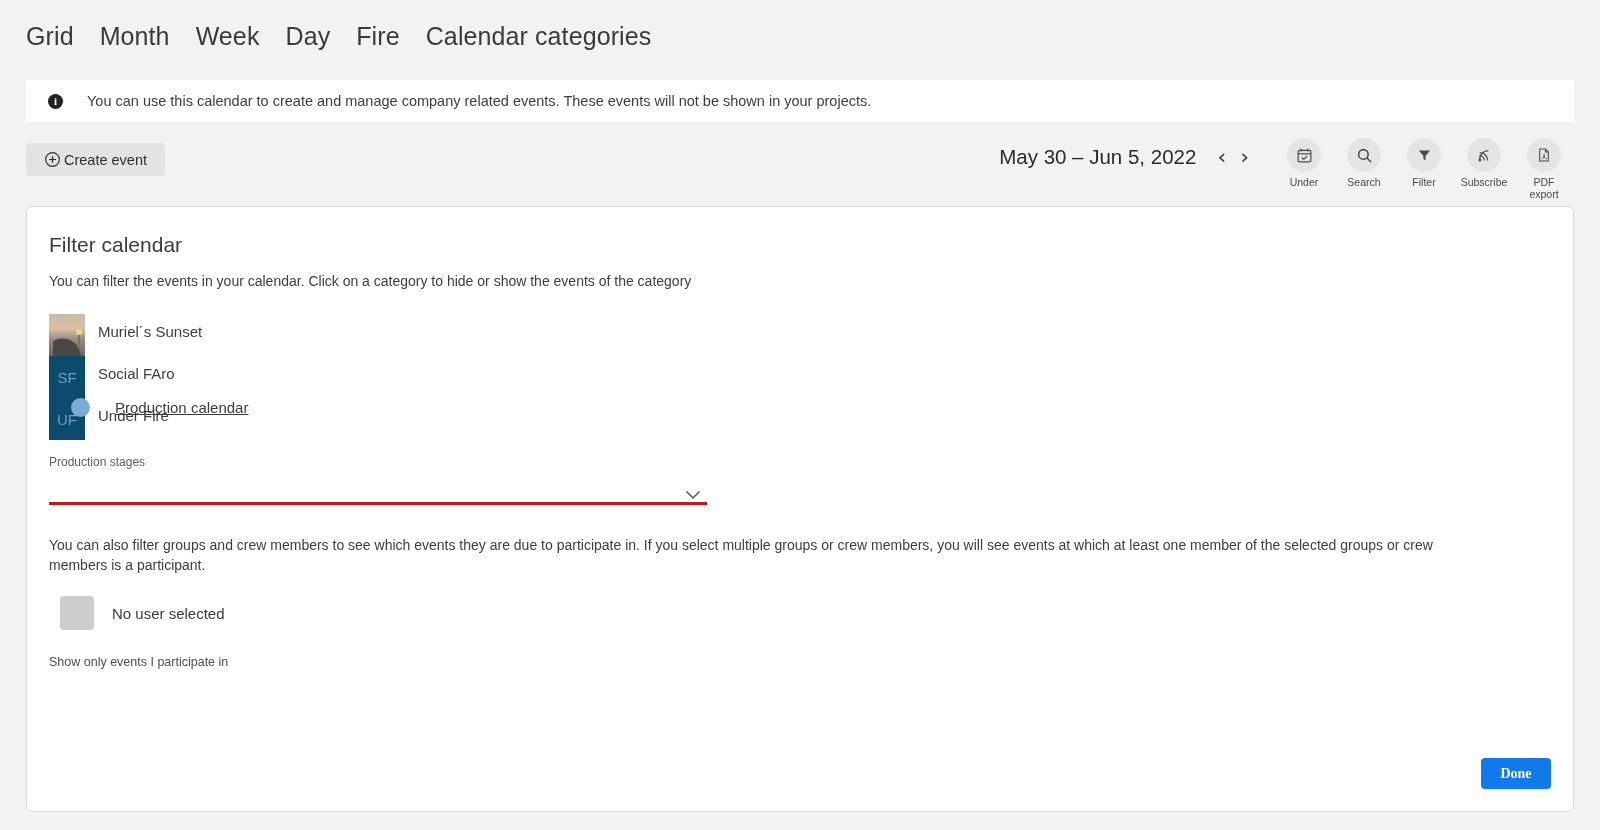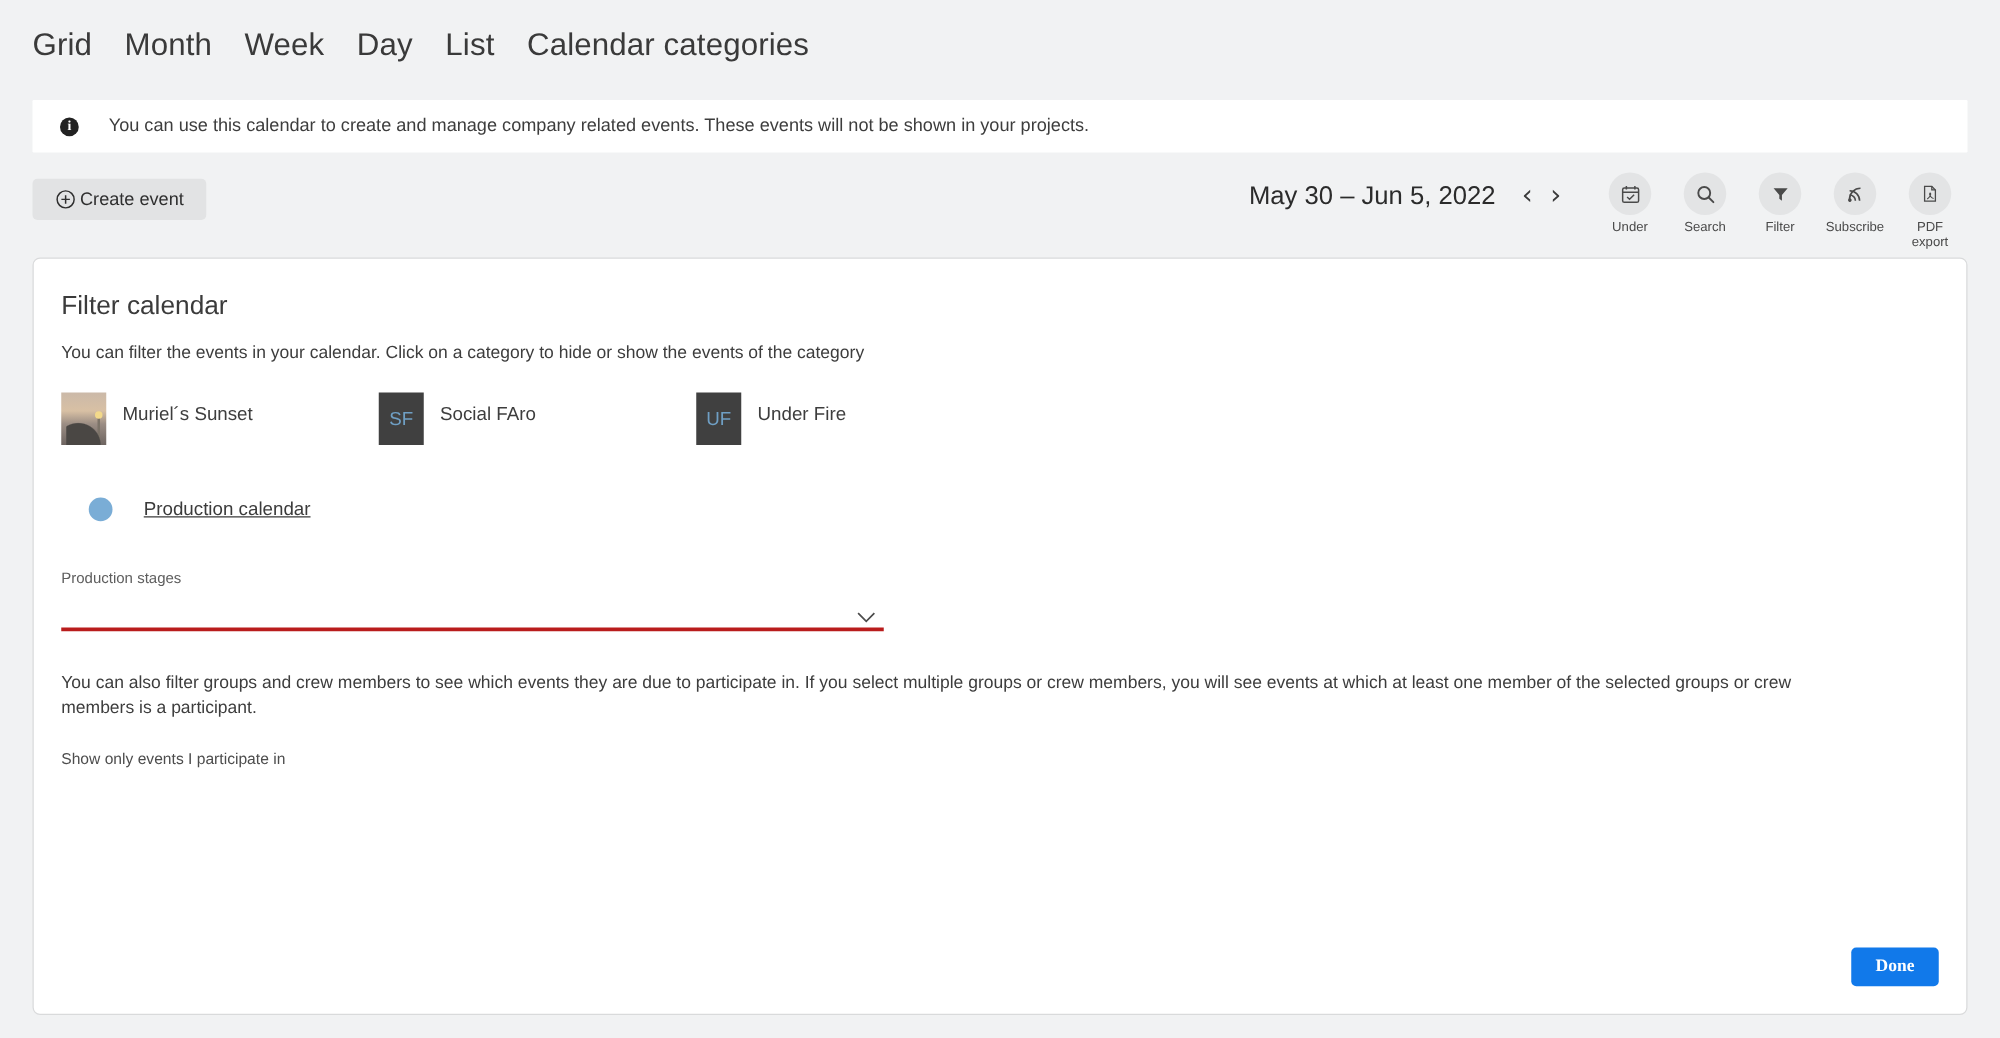--- a/index.html
+++ b/index.html
@@ -141,20 +141,21 @@
     font-size: 14px;
     color: #3d3d3d;
     margin-top: 16px;
   }
 
   
   .categories {
     display: flex;
     margin-top: 25px;
     height: 52px;
+    flex-direction: column;
   }
   .category { display: flex; align-items: flex-start; width: 254px; }
   .cat-thumb {
     width: 36px; height: 42px;
     flex: none;
     overflow: hidden;
     position: relative;
   }
   .cat-thumb.sunset {
     background: linear-gradient(#cbb9a8 0%, #d8c0a4 35%, #9b8d84 60%, #6d6460 100%);
@@ -183,21 +184,21 @@
     background: #9ba0a5; border-radius: 6px 6px 0 0;
   }
   .cat-thumb.car .wing-l, .cat-thumb.car .wing-r {
     position:absolute; top:8px; width:10px; height:11px; background:#c92a3a;
     border-radius: 2px;
   }
   .cat-thumb.car .wing-l { left:1px; transform: skewX(18deg); }
   .cat-thumb.car .wing-r { right:1px; transform: skewX(-18deg); }
   .cat-initials {
     width: 36px; height: 42px;
-    background: #404040;
+    background: #0c4a6e;
     color: #6f9fc4;
     display: flex; align-items: center; justify-content: center;
     font-size: 15px;
     flex: none;
   }
   .cat-label {
     font-size: 15px;
     color: #3d3d3d;
     margin-left: 13px;
     margin-top: 9px;
@@ -299,21 +300,21 @@
   }
 </style>
 </head>
 <body>
 
 <div class="view-tabs">
   <div class="view-tab">Grid</div>
   <div class="view-tab">Month</div>
   <div class="view-tab">Week</div>
   <div class="view-tab">Day</div>
-  <div class="view-tab">List</div>
+  <div class="view-tab">Fire</div>
   <div class="view-tab">Calendar categories</div>
 </div>
 
 <div class="info-banner">
   <div class="info-icon">i</div>
   <div class="info-text">You can use this calendar to create and manage company related events. These events will not be shown in your projects.</div>
 </div>
 
 <div class="toolbar">
 
@@ -438,17 +439,21 @@
     <span class="stages-label">Production stages</span>
     <span class="stages-chevron">
       <svg width="16" height="10" viewBox="0 0 16 10" fill="none" stroke="#4d4d4d" stroke-width="1.4">
         <polyline points="1.5,1.5 8,8 14.5,1.5"></polyline>
       </svg>
     </span>
   </div>
 
   <div class="crew-text">You can also filter groups and crew members to see which events they are due to participate in. If you select multiple groups or crew members, you will see events at which at least one member of the selected groups or crew members is a participant.</div>
 
+  <div class="user-row">
+    <span class="user-avatar"></span>
+    <span class="user-label">No user selected</span>
+  </div>
 
   <div class="participate-text">Show only events I participate in</div>
 
   <button class="done-btn">Done</button>
 </div>
 
 </body></html>

